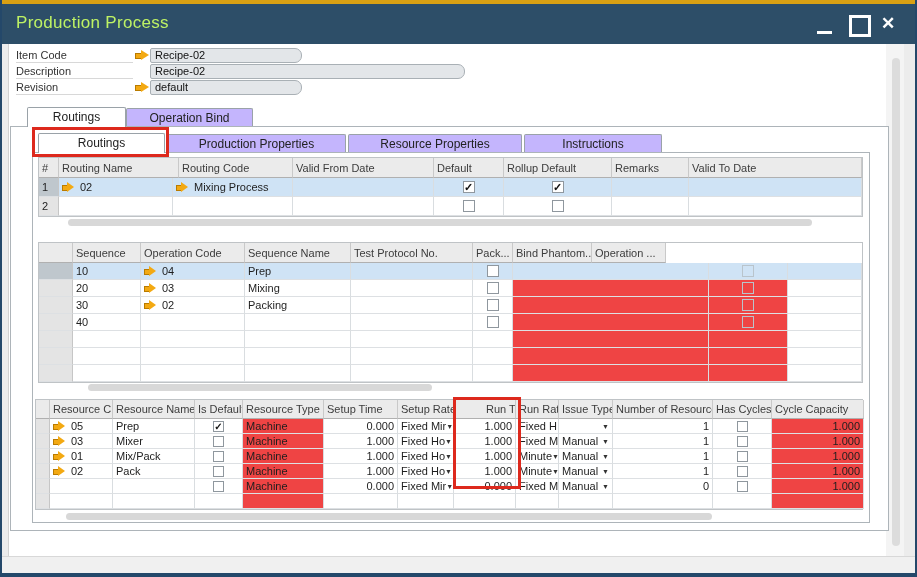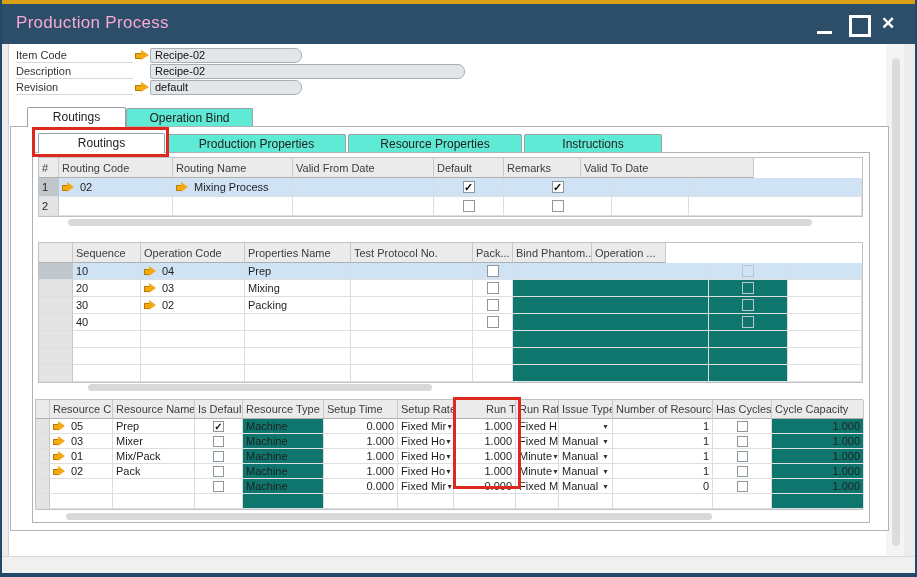--- a/index.html
+++ b/index.html
@@ -4,21 +4,21 @@
 <style>
   * { margin:0; padding:0; box-sizing:border-box; }
   html,body { background:#fff; }
   #window {
     position:relative; width:917px; height:577px; overflow:hidden;
     font-family:"Liberation Sans", sans-serif; font-size:11px; color:#1e1e1e;
     background:#ffffff; border-left:2px solid #24486a; border-right:2px solid #24486a;
   }
   .gold-top { position:absolute; left:0; top:0; width:100%; height:4px; background:#d9a013; }
   .titlebar { position:absolute; left:0; top:4px; width:100%; height:40px; background:#2d4e68; }
-  .title { position:absolute; left:14px; top:9px; font-size:17px; color:#f9a8d4; letter-spacing:0.3px; }
+  .title { position:absolute; left:14px; top:9px; font-size:17px; color:#bef264; letter-spacing:0.3px; }
   .win-btn { position:absolute; top:0; width:24px; height:40px; cursor:default; }
   .btn-min { left:812px; } .btn-max { left:844px; } .btn-close { left:874px; }
   .btn-min::after { content:""; position:absolute; left:3px; top:27px; width:15px; height:3px; background:#fff; }
   .btn-max::after { content:""; position:absolute; left:3px; top:11px; width:16px; height:16px; border:3px solid #fff; }
   .btn-close { color:#fff; font-size:17px; font-weight:bold; text-align:center; line-height:40px; }
 
   
   .left-strip  { position:absolute; left:0; top:44px; width:7px; height:512px; background:#ececec; border-right:1px solid #d2d2d2; }
   .vtrack { position:absolute; left:884px; top:44px; width:18px; height:512px; background:#f4f4f4; }
   .vthumb { position:absolute; left:890px; top:58px; width:8px; height:488px; background:#dcdcdc; border-radius:4px; }
@@ -31,21 +31,21 @@
   .f1 { top:48px; } .f2 { top:64px; } .f3 { top:80px; }
   .field-label { position:absolute; left:0; top:0; width:117px; height:15px; border-bottom:1px solid #d8d8d8; color:#333; line-height:14px; }
   .link-arrow { position:absolute; display:inline-block; width:14px; height:10px; top:2px; left:119px; }
   .link-arrow::before { content:""; position:absolute; left:0; top:3px; width:6px; height:4px; background:#f3a912; border-top:1px solid #b97b00; border-bottom:1px solid #b97b00; border-left:1px solid #b97b00; }
   .link-arrow::after { content:""; position:absolute; left:6px; top:0; width:0; height:0; border-top:5px solid transparent; border-bottom:5px solid transparent; border-left:8px solid #f3a912; }
   .field-input { position:absolute; left:134px; top:0; height:15px; background:#e3e6e9; border:1px solid #a9b0b5; border-radius:2px 7px 7px 2px; padding:0 4px; line-height:13px; color:#111; }
   .w-item { width:152px; } .w-desc { width:315px; }
 
   
   .tab { position:absolute; height:19px; line-height:18px; text-align:center; font-size:12px;
-         border:1px solid #9aa2a8; border-bottom:none; border-radius:2px 2px 0 0; background:#5eead4; color:#222; }
+         border:1px solid #9aa2a8; border-bottom:none; border-radius:2px 2px 0 0; background:#c4b5fd; color:#222; }
   .tab.active { background:#ffffff; height:20px; z-index:3; }
   .outer-box { position:absolute; left:8px; top:126px; width:879px; height:405px; border:1px solid #adb4b9; background:#fff; }
   .inner-box { position:absolute; left:30px; top:152px; width:838px; height:371px; border:1px solid #adb4b9; background:#fff; z-index:1; }
   .t-outer-1 { left:25px;  top:107px; width:99px;  z-index:3;}
   .t-outer-2 { left:124px; top:108px; width:127px; }
   .t-inner-1 { left:36px;  top:133px; width:127px; z-index:3;}
   .t-inner-2 { left:165px; top:134px; width:179px; }
   .t-inner-3 { left:346px; top:134px; width:174px; }
   .t-inner-4 { left:522px; top:134px; width:138px; }
 
@@ -53,21 +53,21 @@
   .sap-table { position:absolute; background:#fff; border:1px solid #bfc3c6; z-index:2; }
   .tbl-1 { left:36px; top:157px; width:825px; }
   .tbl-2 { left:36px; top:242px; width:825px; }
   .tbl-3 { left:33px; top:399px; width:828px; }
   .t-row { display:flex; }
   .tbl-1 .t-row { height:19px; } .tbl-2 .t-row { height:17px; } .tbl-3 .t-row { height:15px; }
   .tbl-1 .t-head { height:20px; } .tbl-2 .t-head { height:20px; } .tbl-3 .t-head { height:19px; }
   .t-cell { display:flex; align-items:center; padding:0 3px; overflow:hidden; white-space:nowrap; flex:0 0 auto;
             border-right:1px solid #d9dde0; border-bottom:1px solid #dde0e3; background:#fff; }
   .t-head .t-cell { background:#ebebeb; border-right:1px solid #c9c9c9; border-bottom:1px solid #b0b0b0; color:#3c3c3c; }
-  .t-cell.tint { background:#0f766e; }
+  .t-cell.tint { background:#ef4444; }
   .t-cell.rowhdr { background:#e4e4e4; border-right:1px solid #c6c6c6; }
   .t-row.sel .t-cell { background:#cfe3f5; }
   .t-row.sel .t-cell.rowhdr { background:#bfc7cd; }
   .t-cell.num { justify-content:flex-end; }
   .t-cell.center { justify-content:center; }
   .cb { display:inline-block; width:12px; height:12px; background:#fff; border:1px solid #8f979e;
         font-size:11px; line-height:10px; text-align:center; color:#111; font-weight:bold; }
   .tbl-3 .cb { width:11px; height:11px; line-height:9px; font-size:10px; }
   .cb.disabled { border:1px solid #b9c4cc; background:transparent; }
   .arr { position:relative; display:inline-block; width:13px; height:10px; margin-right:5px; flex:0 0 auto; }
@@ -127,24 +127,25 @@
 
   <div class="tab active t-inner-1">Routings</div>
   <div class="tab t-inner-2">Production Properties</div>
   <div class="tab t-inner-3">Resource Properties</div>
   <div class="tab t-inner-4">Instructions</div>
   <div class="inner-box"></div>
 
   <div class="sap-table tbl-1">
       <div class="t-row t-head">
         <div class="t-cell" style="width: 20px;">#</div>
+        <div class="t-cell" style="width: 120px;">Routing Name</div>
         <div class="t-cell" style="width: 114px;">Routing Code</div>
-        <div class="t-cell" style="width: 120px;">Routing Name</div>
         <div class="t-cell" style="width: 141px;">Valid From Date</div>
         <div class="t-cell" style="width: 70px;">Default</div>
+        <div class="t-cell" style="width: 108px;">Rollup Default</div>
         <div class="t-cell" style="width: 77px;">Remarks</div>
         <div class="t-cell" style="width: 173px;">Valid To Date</div>
       </div>
       <div class="t-row sel">
         <div class="t-cell rowhdr" style="width: 20px;">1</div>
         <div class="t-cell" style="width: 114px;"><div class="arr"></div>02</div>
         <div class="t-cell" style="width: 120px;"><div class="arr"></div>Mixing Process</div>
         <div class="t-cell" style="width: 141px;"></div>
         <div class="t-cell center" style="width: 70px;">
           <div class="cb">✓</div>
@@ -170,21 +171,21 @@
         <div class="t-cell" style="width: 173px;"></div>
       </div>
     </div>
   <div class="hbar hbar-1"></div>
 
   <div class="sap-table tbl-2">
       <div class="t-row t-head">
         <div class="t-cell" style="width: 34px;"></div>
         <div class="t-cell" style="width: 68px;">Sequence</div>
         <div class="t-cell" style="width: 104px;">Operation Code</div>
-        <div class="t-cell" style="width: 106px;">Properties Name</div>
+        <div class="t-cell" style="width: 106px;">Sequence Name</div>
         <div class="t-cell" style="width: 122px;">Test Protocol No.</div>
         <div class="t-cell" style="width: 40px;">Pack...</div>
         <div class="t-cell" style="width: 79px;">Bind Phantom...</div>
         <div class="t-cell" style="width: 74px;">Operation ...</div>
       </div>
       <div class="t-row sel">
         <div class="t-cell rowhdr" style="width: 34px;"></div>
         <div class="t-cell" style="width: 68px;">10</div>
         <div class="t-cell" style="width: 104px;"><div class="arr"></div>04</div>
         <div class="t-cell" style="width: 106px;">Prep</div>

